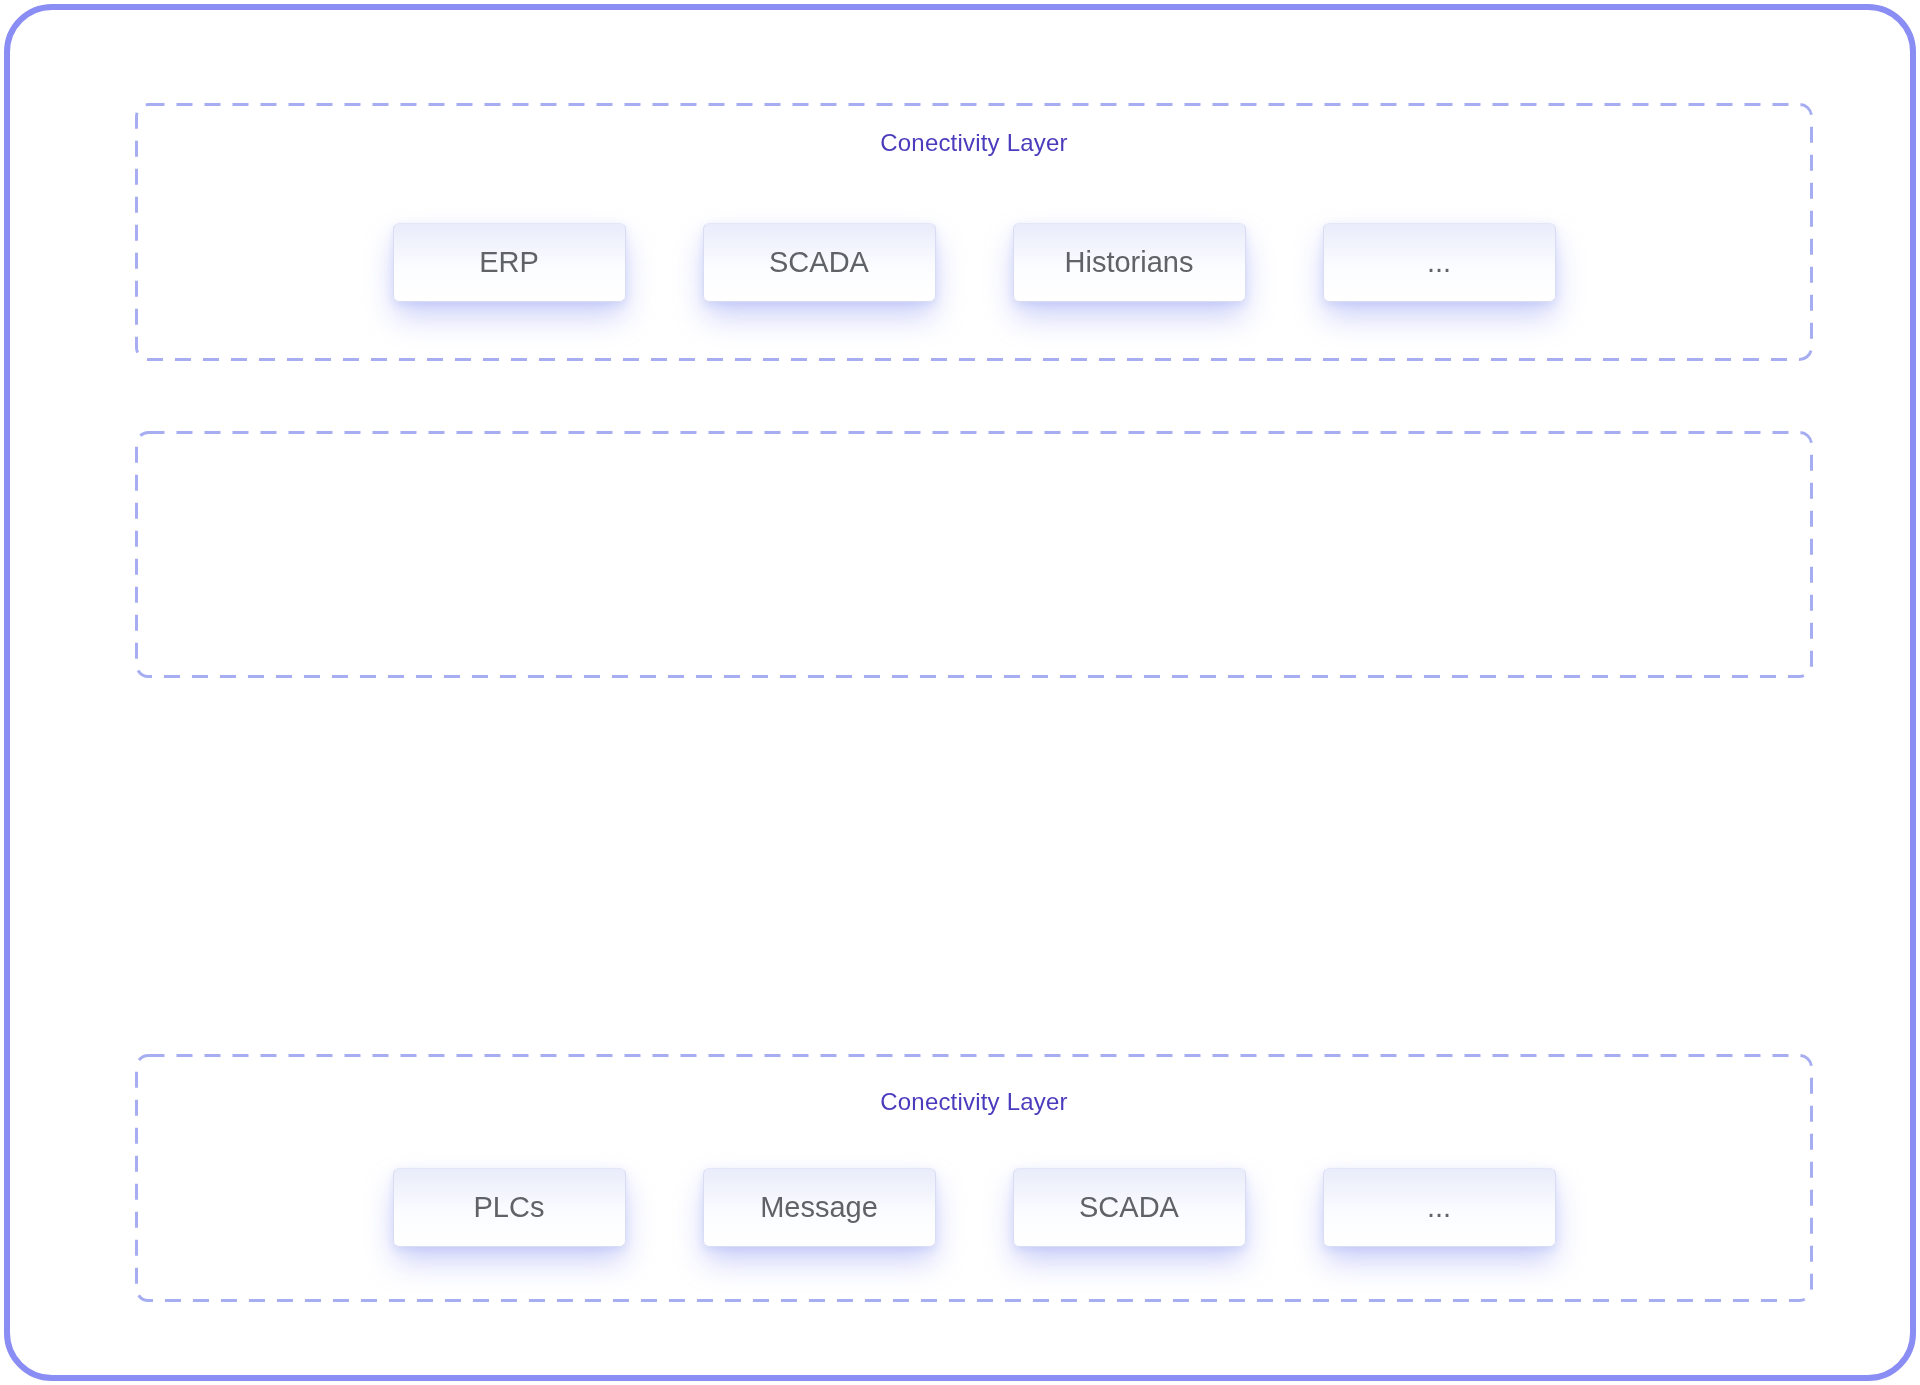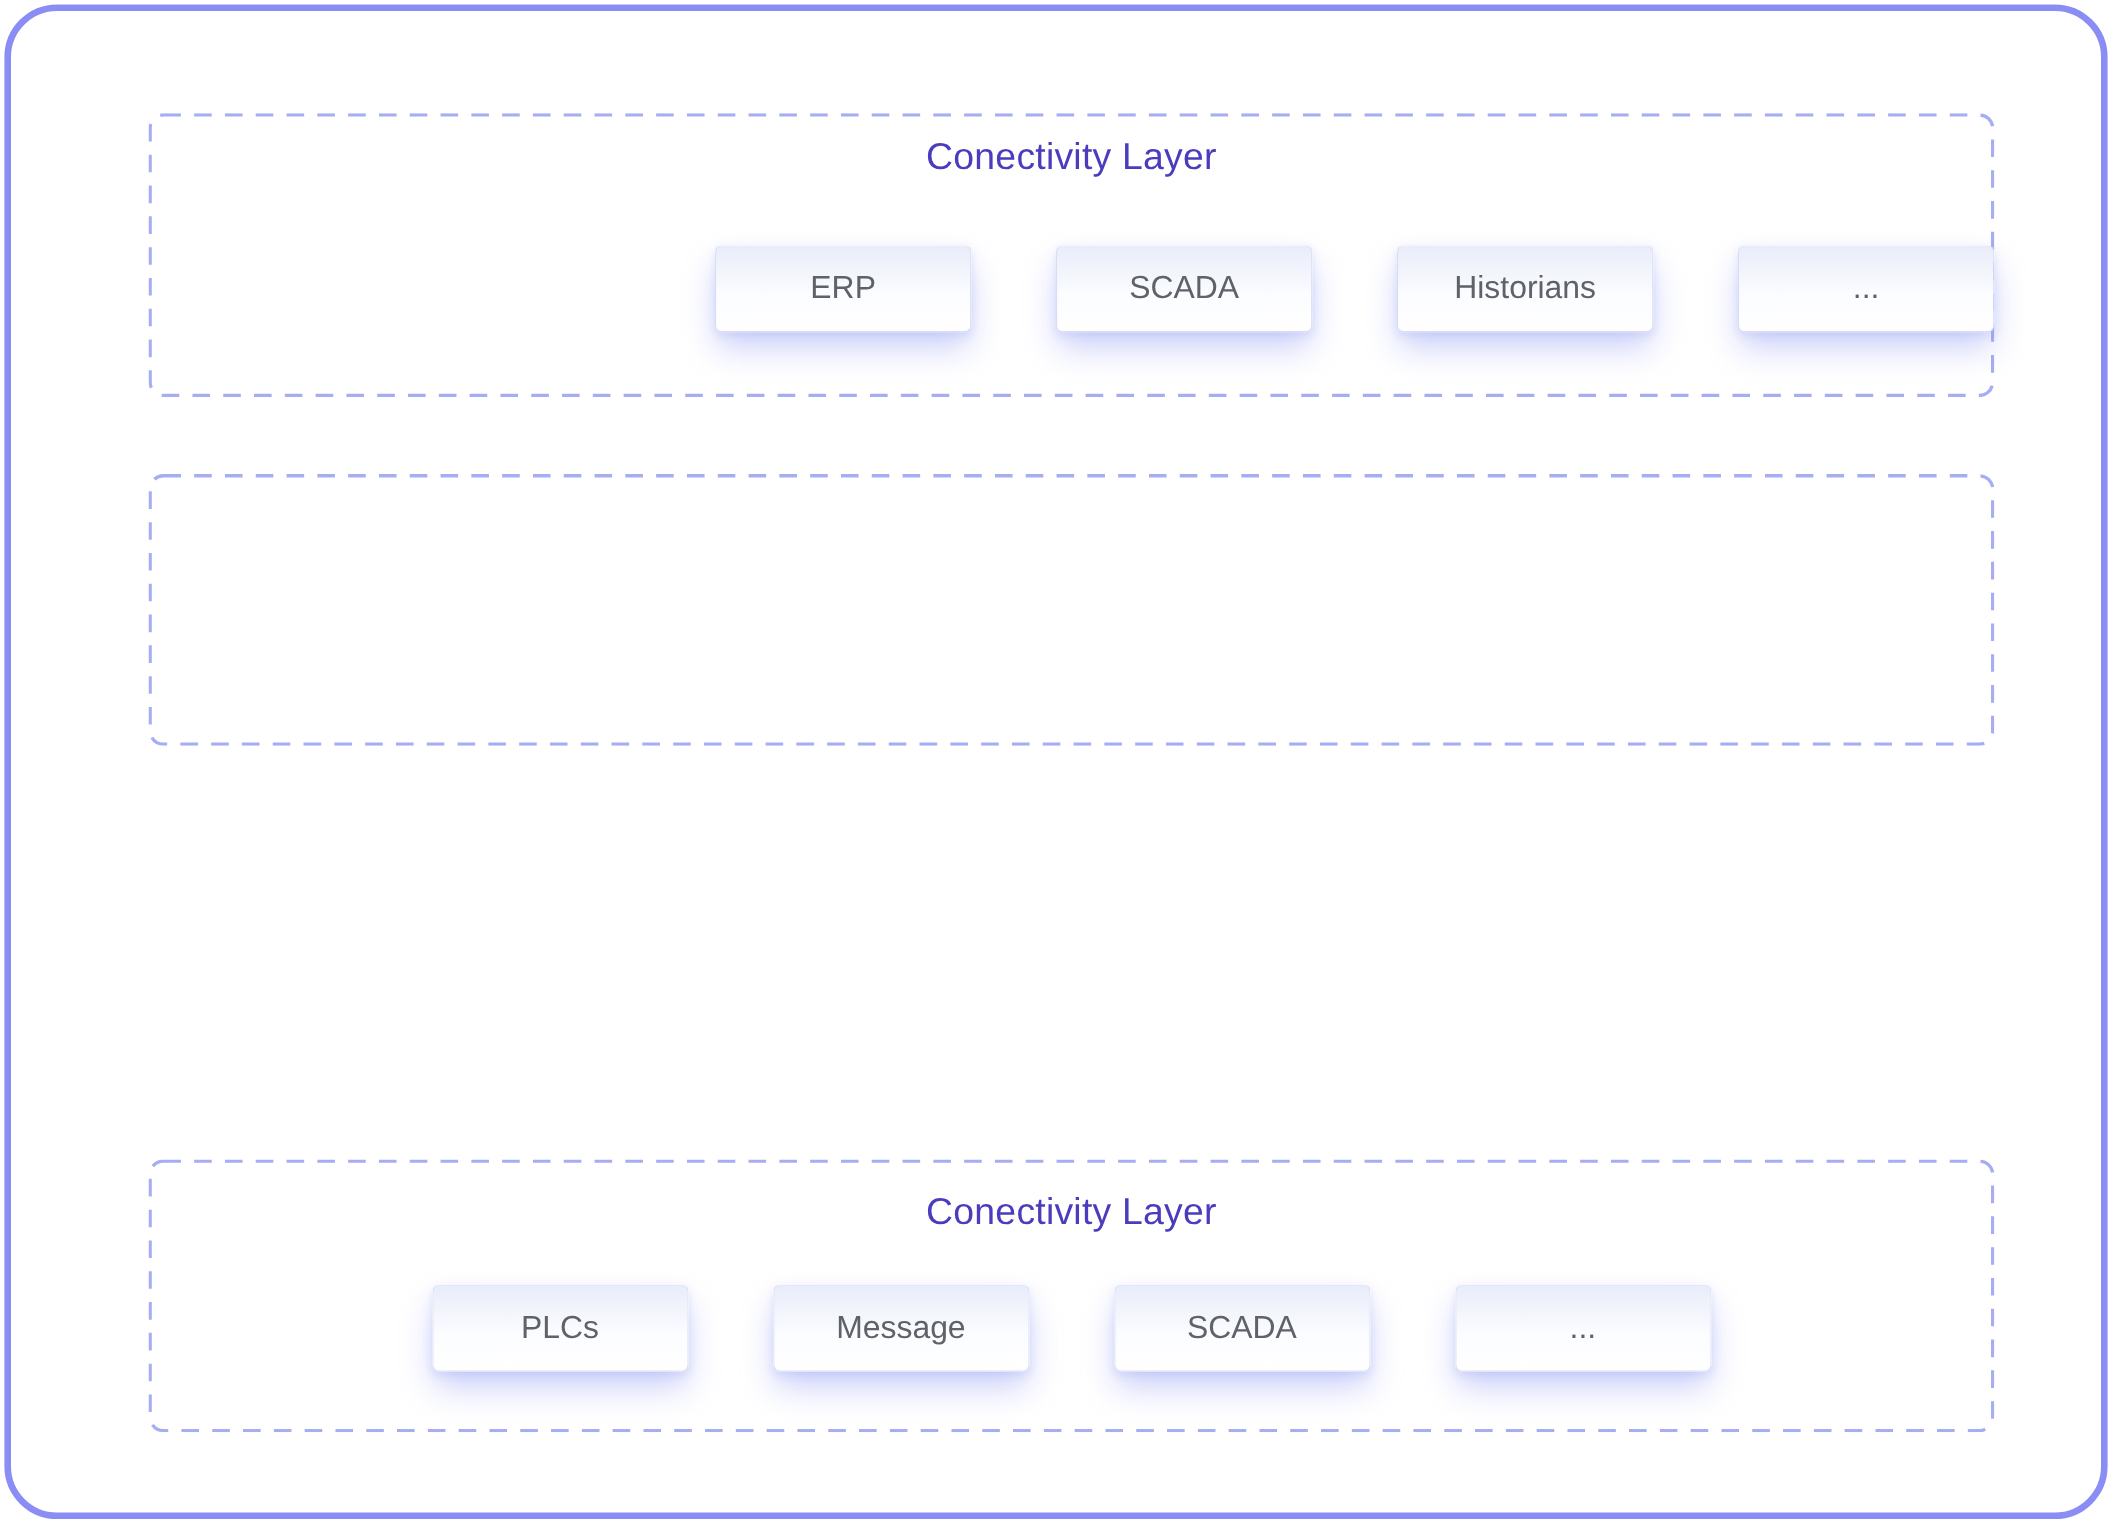--- a/index.html
+++ b/index.html
@@ -15,38 +15,38 @@
   }
   .layer{
     position:absolute;left:125px;width:1678px;
   }
   .layer > svg{
     position:absolute;left:0;top:0;
   }
   .layer-title{
     position:absolute;left:0;right:0;margin:0;
     text-align:center;
-    font-size:34px;line-height:48px;font-weight:400;
+    font-size:24px;line-height:48px;font-weight:400;
     color:#4a3cbd;letter-spacing:0.2px;
   }
   .box-row{
     position:absolute;left:0;right:0;
     display:flex;justify-content:center;gap:77px;
   }
   .item-box{
     width:233px;height:79px;box-sizing:border-box;
     border:1px solid #d9ddf4;border-top-color:#e4e7f8;border-radius:6px;
     background:linear-gradient(180deg,#e9ecfa 0%,#fbfcff 55%,#ffffff 100%);
     box-shadow:0 16px 30px -2px rgba(147,157,243,0.48), 0 3px 8px rgba(147,157,243,0.22);
     display:flex;align-items:center;justify-content:center;
     font-size:29px;color:#5f6368;
   }
   #layer-0{top:93px;height:258px;}
   #layer-0 .layer-title{top:16px;}
-  #layer-0 .box-row{top:120px;justify-content:flex-end;}
+  #layer-0 .box-row{top:120px;}
 
   #layer-1{top:421px;height:247px;}
   #layer-1 .layer-title{top:85px;}
 
   #layer-2{top:731px;height:245px;}
   #layer-2 .layer-title{top:92px;}
 
   #layer-3{top:1044px;height:248px;}
   #layer-3 .layer-title{top:24px;}
   #layer-3 .box-row{top:114px;}

